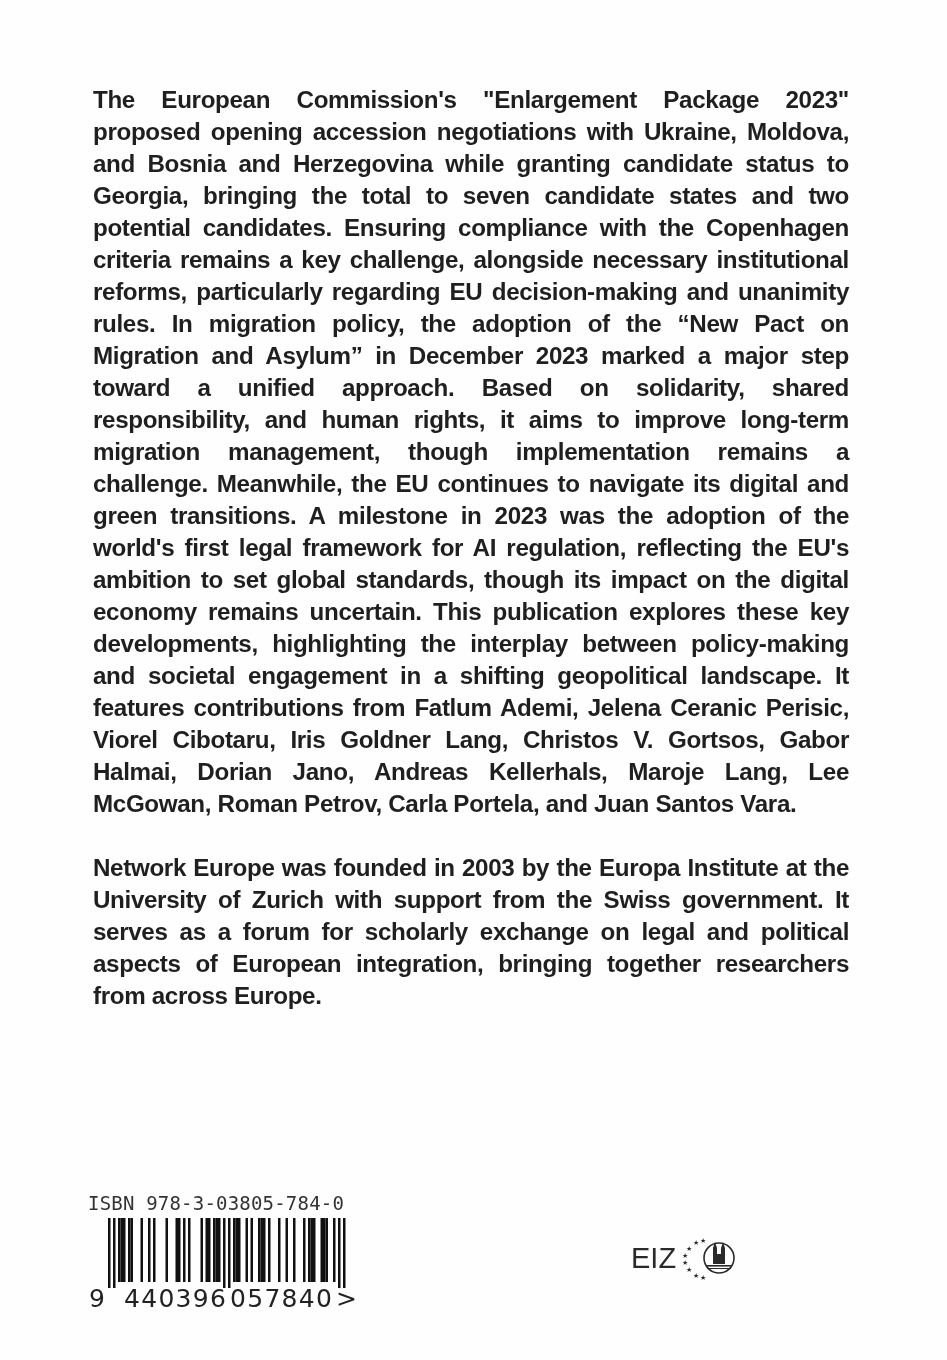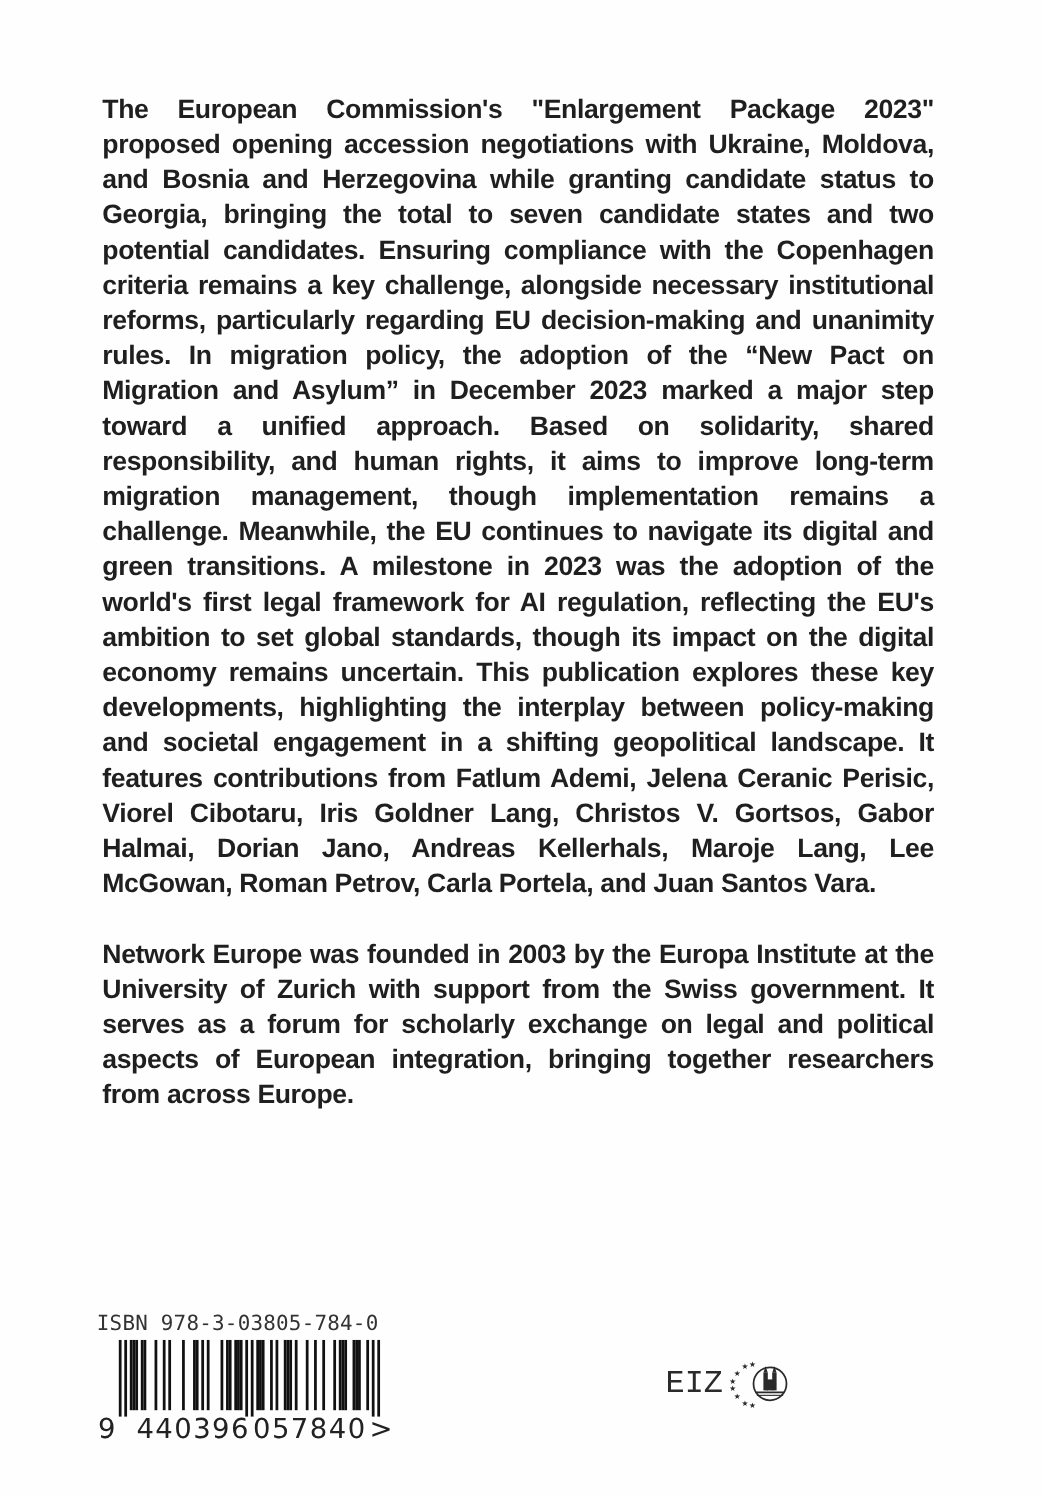--- a/index.html
+++ b/index.html
@@ -25,21 +25,21 @@
     position: absolute; top: 93px; font-family: "DejaVu Sans", "Liberation Sans", sans-serif;
     font-size: 25px; line-height: 28px; color: #222; white-space: nowrap;
   }
   .d-first { left: 1px; }
   .d-left { left: 36px; letter-spacing: 1.3px; }
   .d-right { left: 142px; letter-spacing: 1.3px; }
   .d-arrow { left: 248px; }
 
   .logo { position: absolute; left: 605px; top: 1236px; height: 44px; display: flex; align-items: center; }
   .logo-eiz, .logo-pub {
-    font-family: Liberation Mono, monospace; font-size: 29px; color: #2a2a2a; line-height: 44px;
+    font-family: Liberation Sans, sans-serif; font-size: 29px; color: #2a2a2a; line-height: 44px; margin-left: 26px;
   }
   .logo-emblem { width: 60px; height: 44px; margin: 0 1px; }
 </style>
 </head>
 <body>
 
 <div class="page">
 
   <div class="text-block">
     <p>The European Commission's "Enlargement Package 2023" proposed opening accession negotiations with Ukraine, Moldova, and Bosnia and Herzegovina while granting candidate status to Georgia, bringing the total to seven candidate states and two potential candidates. Ensuring compliance with the Copenhagen criteria remains a key challenge, alongside necessary institutional reforms, particularly regarding EU decision-making and unanimity rules. In migration policy, the adoption of the “New Pact on Migration and Asylum” in December 2023 marked a major step toward a uni­fied approach. Based on solidarity, shared responsibility, and hu­man rights, it aims to improve long-term migration management, though implementation remains a challenge. Meanwhile, the EU continues to navigate its digital and green transitions. A milestone in 2023 was the adoption of the world's first legal framework for AI regulation, reflecting the EU's ambition to set global standards, though its impact on the digital economy remains uncertain. This publication explores these key developments, highlighting the interplay between policy-making and societal engagement in a shifting geopolitical landscape. It features contributions from Fatlum Ademi, Jelena Ceranic Perisic, Viorel Cibotaru, Iris Goldner Lang, Christos V. Gortsos, Gabor Halmai, Dorian Jano, Andreas Kellerhals, Maroje Lang, Lee McGowan, Roman Petrov, Carla Portela, and Juan Santos Vara.</p>

